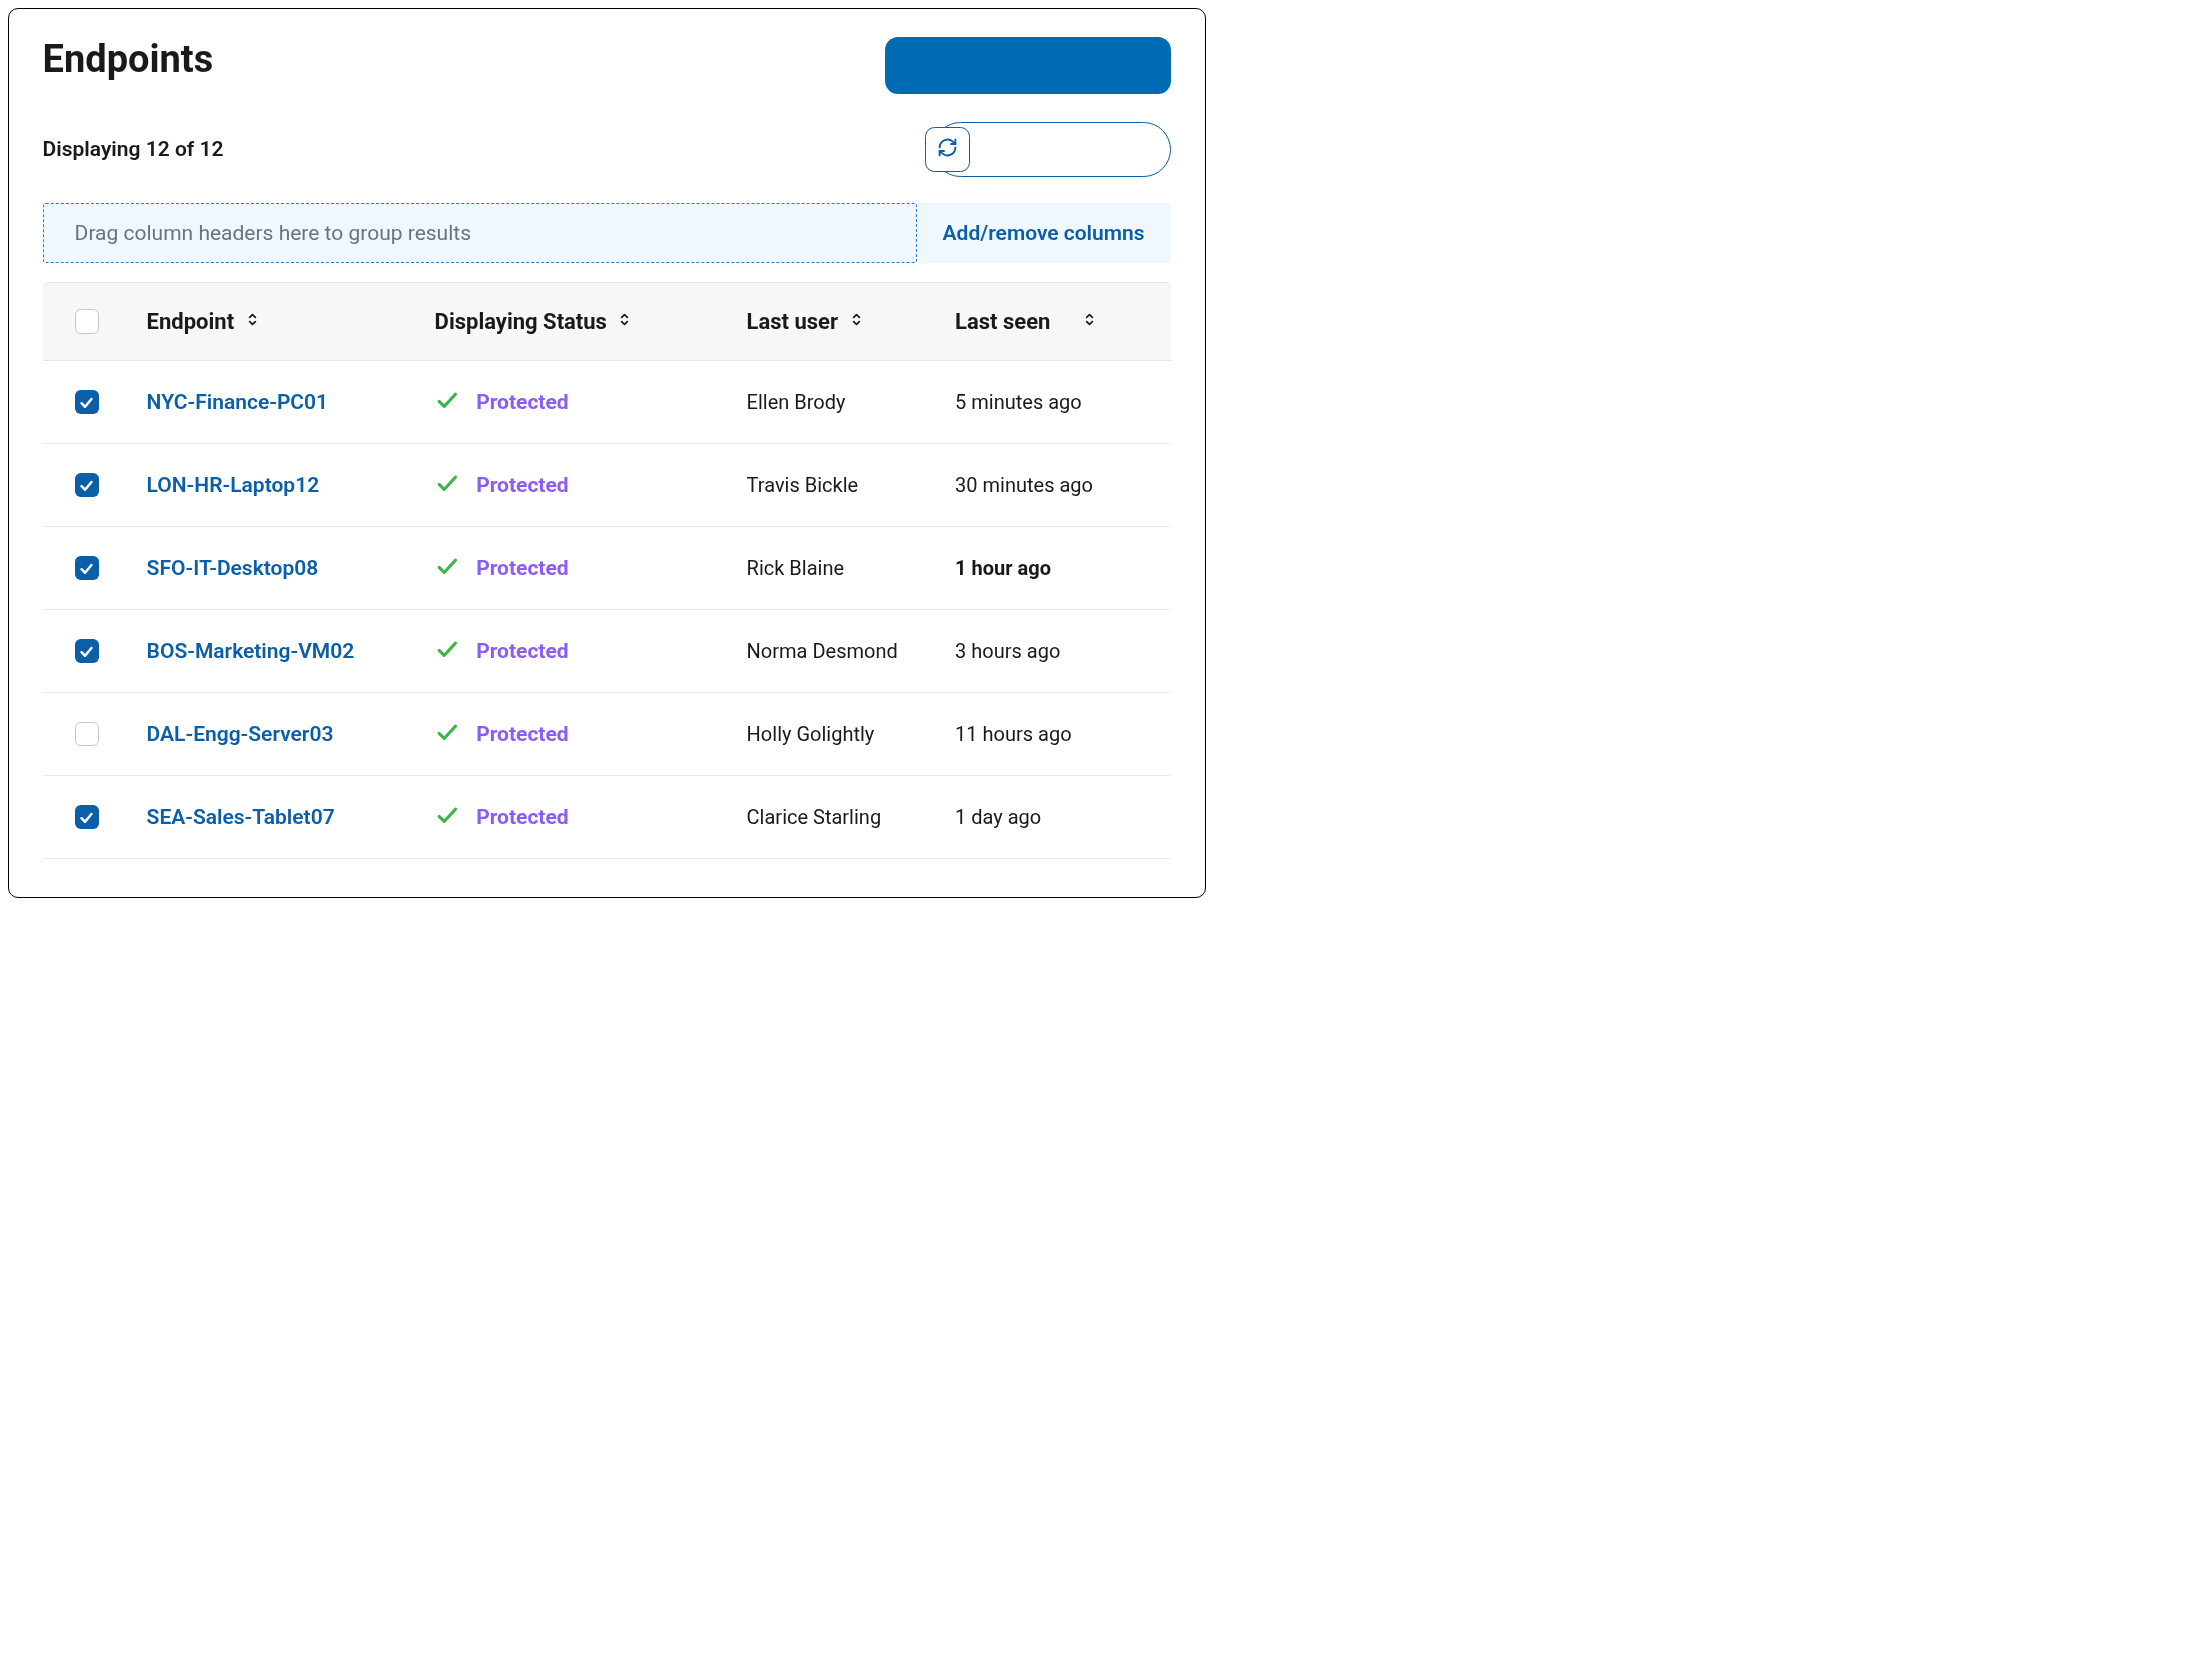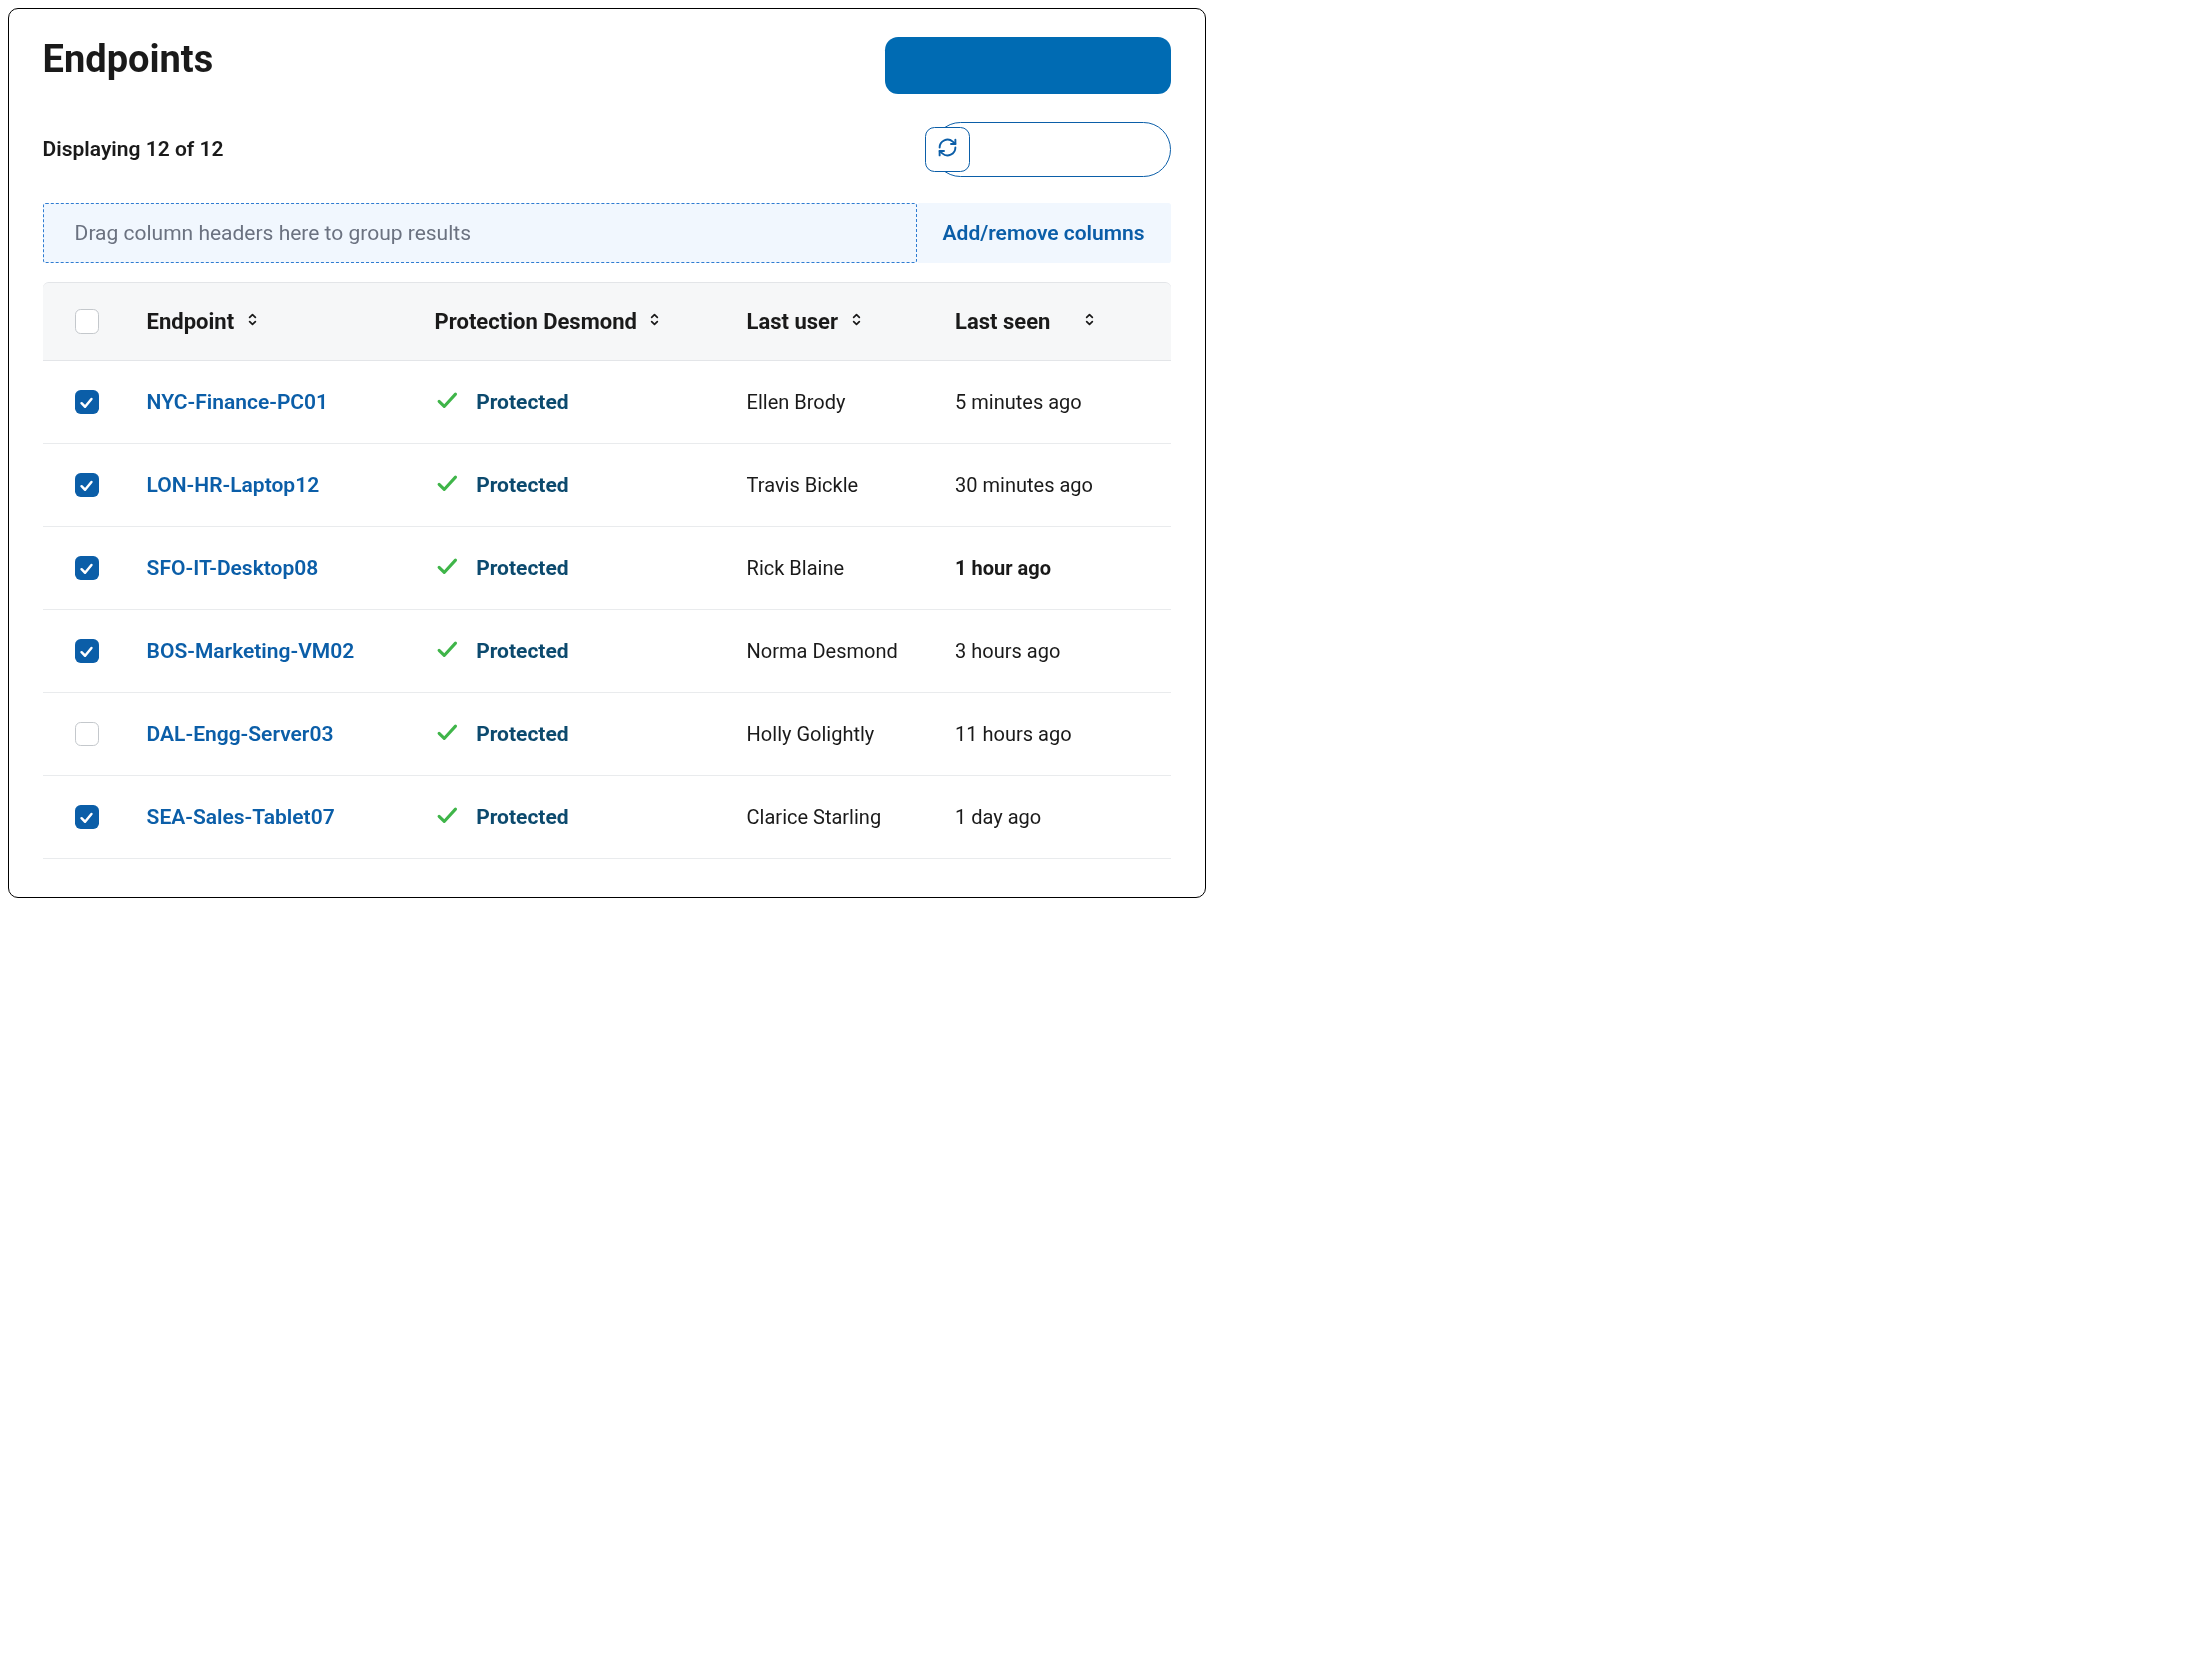--- a/index.html
+++ b/index.html
@@ -153,21 +153,21 @@
   font-size: 21px;
   font-weight: 600;
   cursor: pointer;
 }
 .status-cell {
   display: flex;
   align-items: center;
   gap: 17px;
 }
 .status-icon svg { width: 24.6px; height: 24.6px; }
-.status-text { font-size: 21px; font-weight: 700; color: #0c4a6e; }
+.status-text { font-size: 21px; font-weight: 700; color: #8b5cf6; }
 .user-text, .seen-text { font-size: 20px; color: #1a1a1a; }
 </style>
 </head>
 <body>
 
 <div class="frame">
 
   <div class="header-row">
     <h1 class="page-title">Endpoints</h1>
     <div class="blue-btn"></div>
@@ -203,21 +203,21 @@
       <div class="th col-endpoint">
         <span class="th-label">Endpoint</span>
         <span class="sort-icon">
           <svg viewBox="0 0 24 24" fill="none" stroke="#1a1a1a" stroke-width="2.4" stroke-linecap="round" stroke-linejoin="round">
               <path d="M8 9l4-4 4 4"></path>
               <path d="M8 15l4 4 4-4"></path>
             </svg>
         </span>
       </div>
       <div class="th col-status">
-        <span class="th-label">Protection Desmond</span>
+        <span class="th-label">Displaying Status</span>
         <span class="sort-icon">
           <svg viewBox="0 0 24 24" fill="none" stroke="#1a1a1a" stroke-width="2.4" stroke-linecap="round" stroke-linejoin="round">
               <path d="M8 9l4-4 4 4"></path>
               <path d="M8 15l4 4 4-4"></path>
             </svg>
         </span>
       </div>
       <div class="th col-user">
         <span class="th-label">Last user</span>
         <span class="sort-icon">

